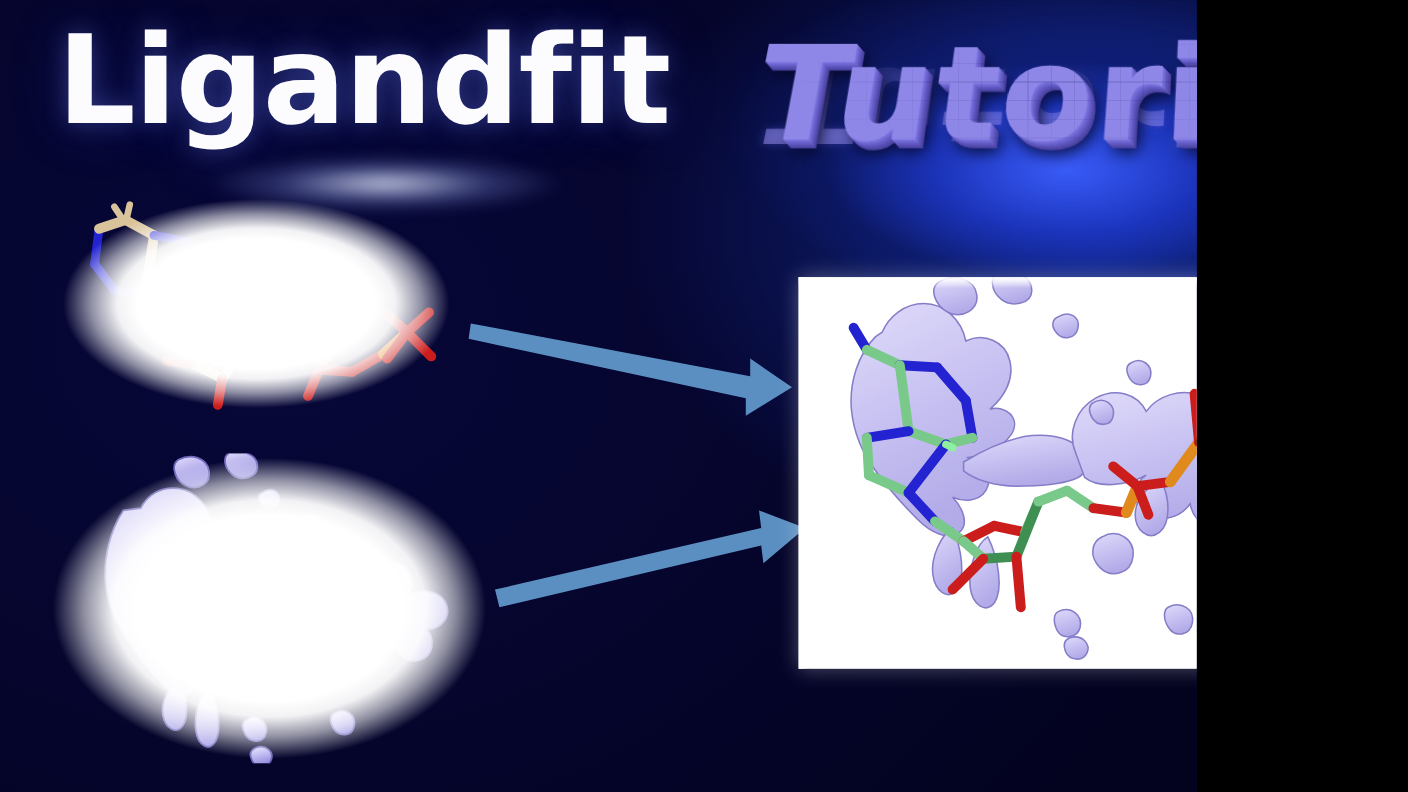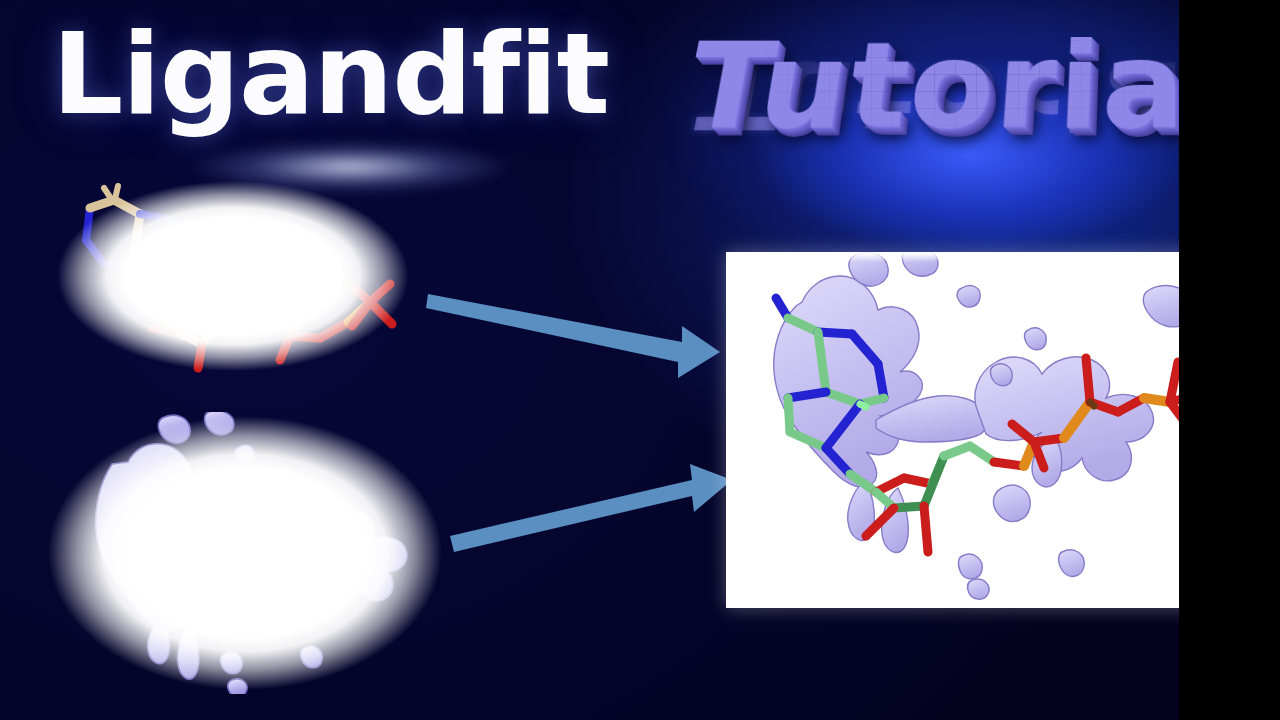--- a/index.html
+++ b/index.html
@@ -1,17 +1,17 @@
 <!DOCTYPE html>
 <html><head>
 <meta charset="utf-8">
 <style>
   html,body{margin:0;padding:0;background:#000;}
   #slide{
-    position:relative;width:1179px;height:720px;overflow:hidden;
+    position:relative;width:1088px;height:720px;overflow:hidden;
     font-family:"DejaVu Sans","Liberation Sans",sans-serif;
     background:
       radial-gradient(ellipse 620px 440px at 1010px 200px, rgba(22,52,170,.95) 0%, rgba(14,30,110,.55) 45%, rgba(4,8,46,0) 72%),
       radial-gradient(ellipse 900px 700px at 250px 300px, #07073a 0%, #05052c 55%, #030320 100%),
       linear-gradient(160deg,#06062f 0%,#050528 40%,#040422 70%,#06062c 100%);
   }
 
   
   .title{
     position:absolute;left:52px;top:18px;

